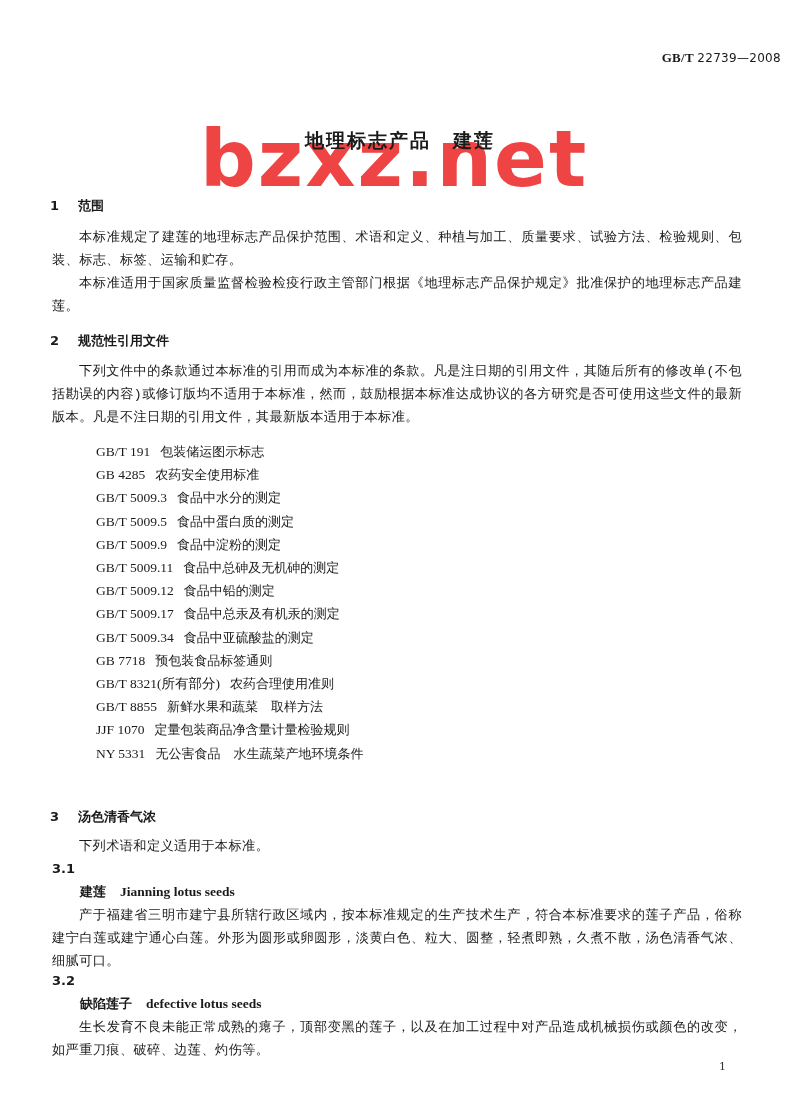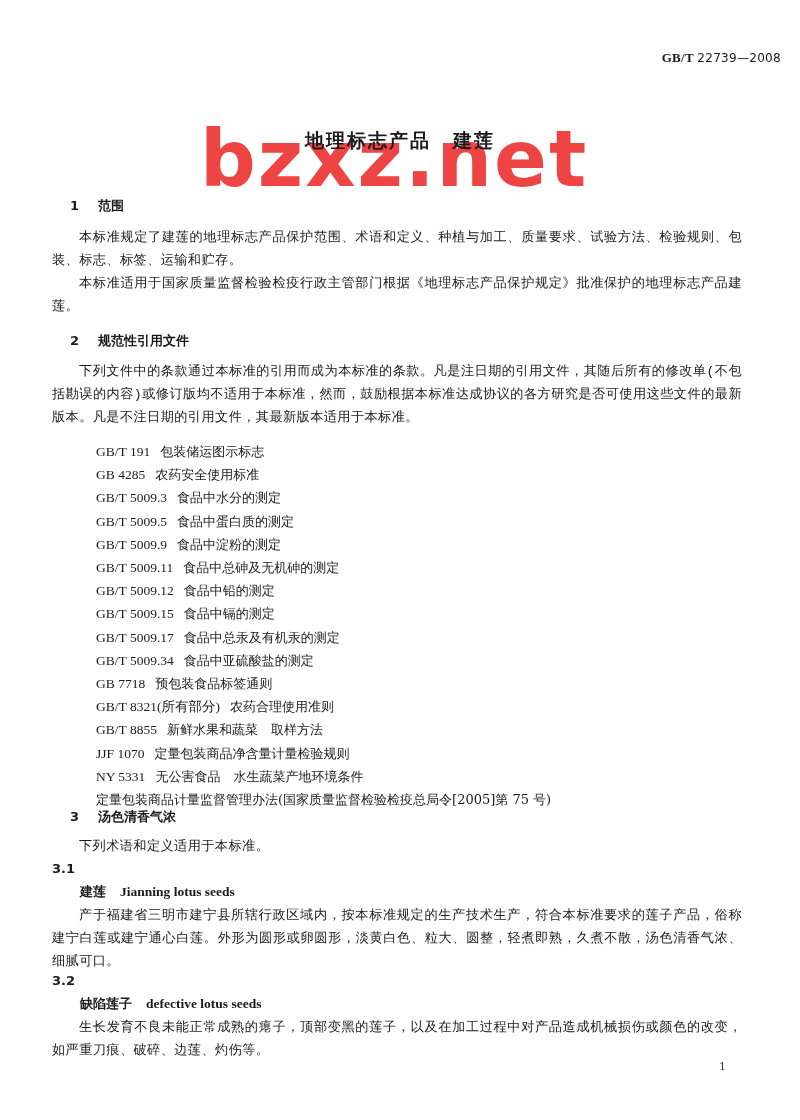--- a/index.html
+++ b/index.html
@@ -63,21 +63,20 @@
       left: 0;
       width: 800px;
       z-index: 1;
     }
     .heading {
       position: absolute;
       left: 50px;
       font-family: "DejaVu Sans", sans-serif;
       font-size: 13px;
       font-weight: bold;
-      margin-left: 20px;
     }
     .heading .hnum { display: inline-block; width: 28px; }
     .para {
       position: absolute;
       left: 52px;
       width: 690px;
       font-size: 13.2px;
       line-height: 23px;
       text-indent: 27px;
       letter-spacing: 0.4px;
@@ -145,29 +144,27 @@
     <div class="para" style="top:360px;font-family:Liberation Mono, monospace;">下列文件中的条款通过本标准的引用而成为本标准的条款。凡是注日期的引用文件，其随后所有的修改单(不包括勘误的内容)或修订版均不适用于本标准，然而，鼓励根据本标准达成协议的各方研究是否可使用这些文件的最新版本。凡是不注日期的引用文件，其最新版本适用于本标准。</div>
 
     <div class="ref-list">
       <div class="ref-item"><span class="code">GB/T 191</span><span>包装储运图示标志</span></div>
       <div class="ref-item"><span class="code">GB 4285</span><span>农药安全使用标准</span></div>
       <div class="ref-item"><span class="code">GB/T 5009.3</span><span>食品中水分的测定</span></div>
       <div class="ref-item"><span class="code">GB/T 5009.5</span><span>食品中蛋白质的测定</span></div>
       <div class="ref-item"><span class="code">GB/T 5009.9</span><span>食品中淀粉的测定</span></div>
       <div class="ref-item"><span class="code">GB/T 5009.11</span><span>食品中总砷及无机砷的测定</span></div>
       <div class="ref-item"><span class="code">GB/T 5009.12</span><span>食品中铅的测定</span></div>
-      <div class="ref-item"><span class="code">GB/T 5009.15</span><span>食品中镉的测定</span></div>
       <div class="ref-item"><span class="code">GB/T 5009.17</span><span>食品中总汞及有机汞的测定</span></div>
       <div class="ref-item"><span class="code">GB/T 5009.34</span><span>食品中亚硫酸盐的测定</span></div>
       <div class="ref-item"><span class="code">GB 7718</span><span>预包装食品标签通则</span></div>
       <div class="ref-item"><span class="code">GB/T 8321(所有部分)</span><span>农药合理使用准则</span></div>
       <div class="ref-item"><span class="code">GB/T 8855</span><span>新鲜水果和蔬菜　取样方法</span></div>
       <div class="ref-item"><span class="code">JJF 1070</span><span>定量包装商品净含量计量检验规则</span></div>
       <div class="ref-item"><span class="code">NY 5331</span><span>无公害食品　水生蔬菜产地环境条件</span></div>
-      <div class="ref-item"><span>定量包装商品计量监督管理办法(国家质量监督检验检疫总局令[2005]第 75 号)</span></div>
     </div>
 
     <div class="heading" style="top:808px;">
       <span class="hnum">3</span><span>汤色清香气浓</span>
     </div>
     <div class="para" style="top:834px;">下列术语和定义适用于本标准。</div>
 
     <div class="sub-num" style="top:861px;">3.1</div>
     <div class="term" style="top:883px;">
       <span>建莲</span><span class="en">Jianning lotus seeds</span>

